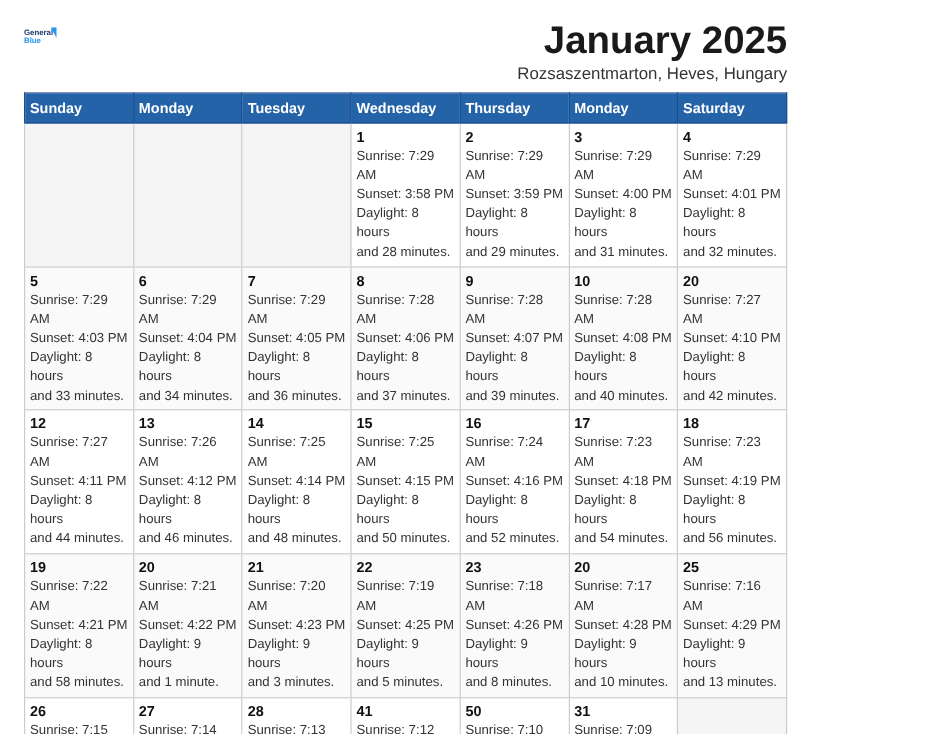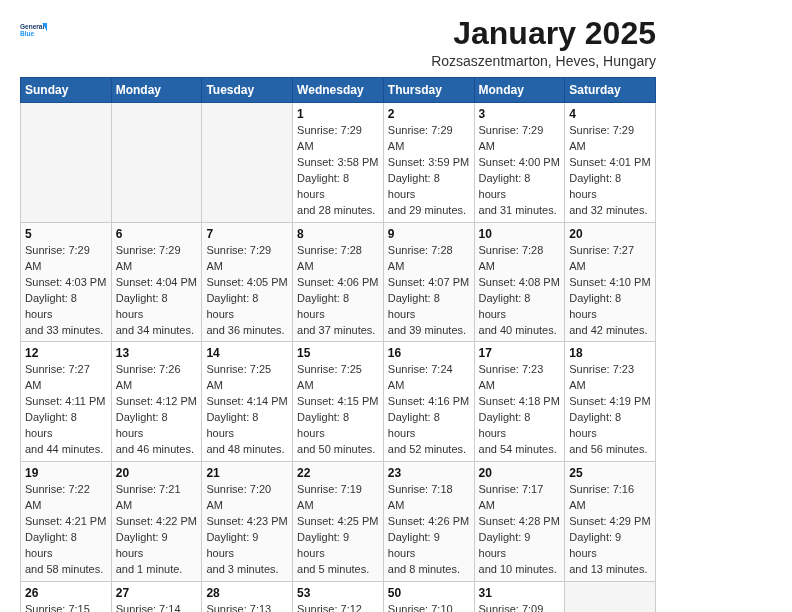--- a/index.html
+++ b/index.html
@@ -239,21 +239,21 @@
           </td>
           <td>
             <span class="day-num">27</span>
             <div class="day-detail">Sunrise: 7:14 AM<br>Sunset: 4:33 PM<br>Daylight: 9 hours<br>and 18 minutes.</div>
           </td>
           <td>
             <span class="day-num">28</span>
             <div class="day-detail">Sunrise: 7:13 AM<br>Sunset: 4:34 PM<br>Daylight: 9 hours<br>and 21 minutes.</div>
           </td>
           <td>
-            <span class="day-num">53</span>
+            <span class="day-num">41</span>
             <div class="day-detail">Sunrise: 7:12 AM<br>Sunset: 4:36 PM<br>Daylight: 9 hours<br>and 24 minutes.</div>
           </td>
           <td>
             <span class="day-num">50</span>
             <div class="day-detail">Sunrise: 7:10 AM<br>Sunset: 4:37 PM<br>Daylight: 9 hours<br>and 26 minutes.</div>
           </td>
           <td>
             <span class="day-num">31</span>
             <div class="day-detail">Sunrise: 7:09 AM<br>Sunset: 4:39 PM<br>Daylight: 9 hours<br>and 29 minutes.</div>
           </td>

